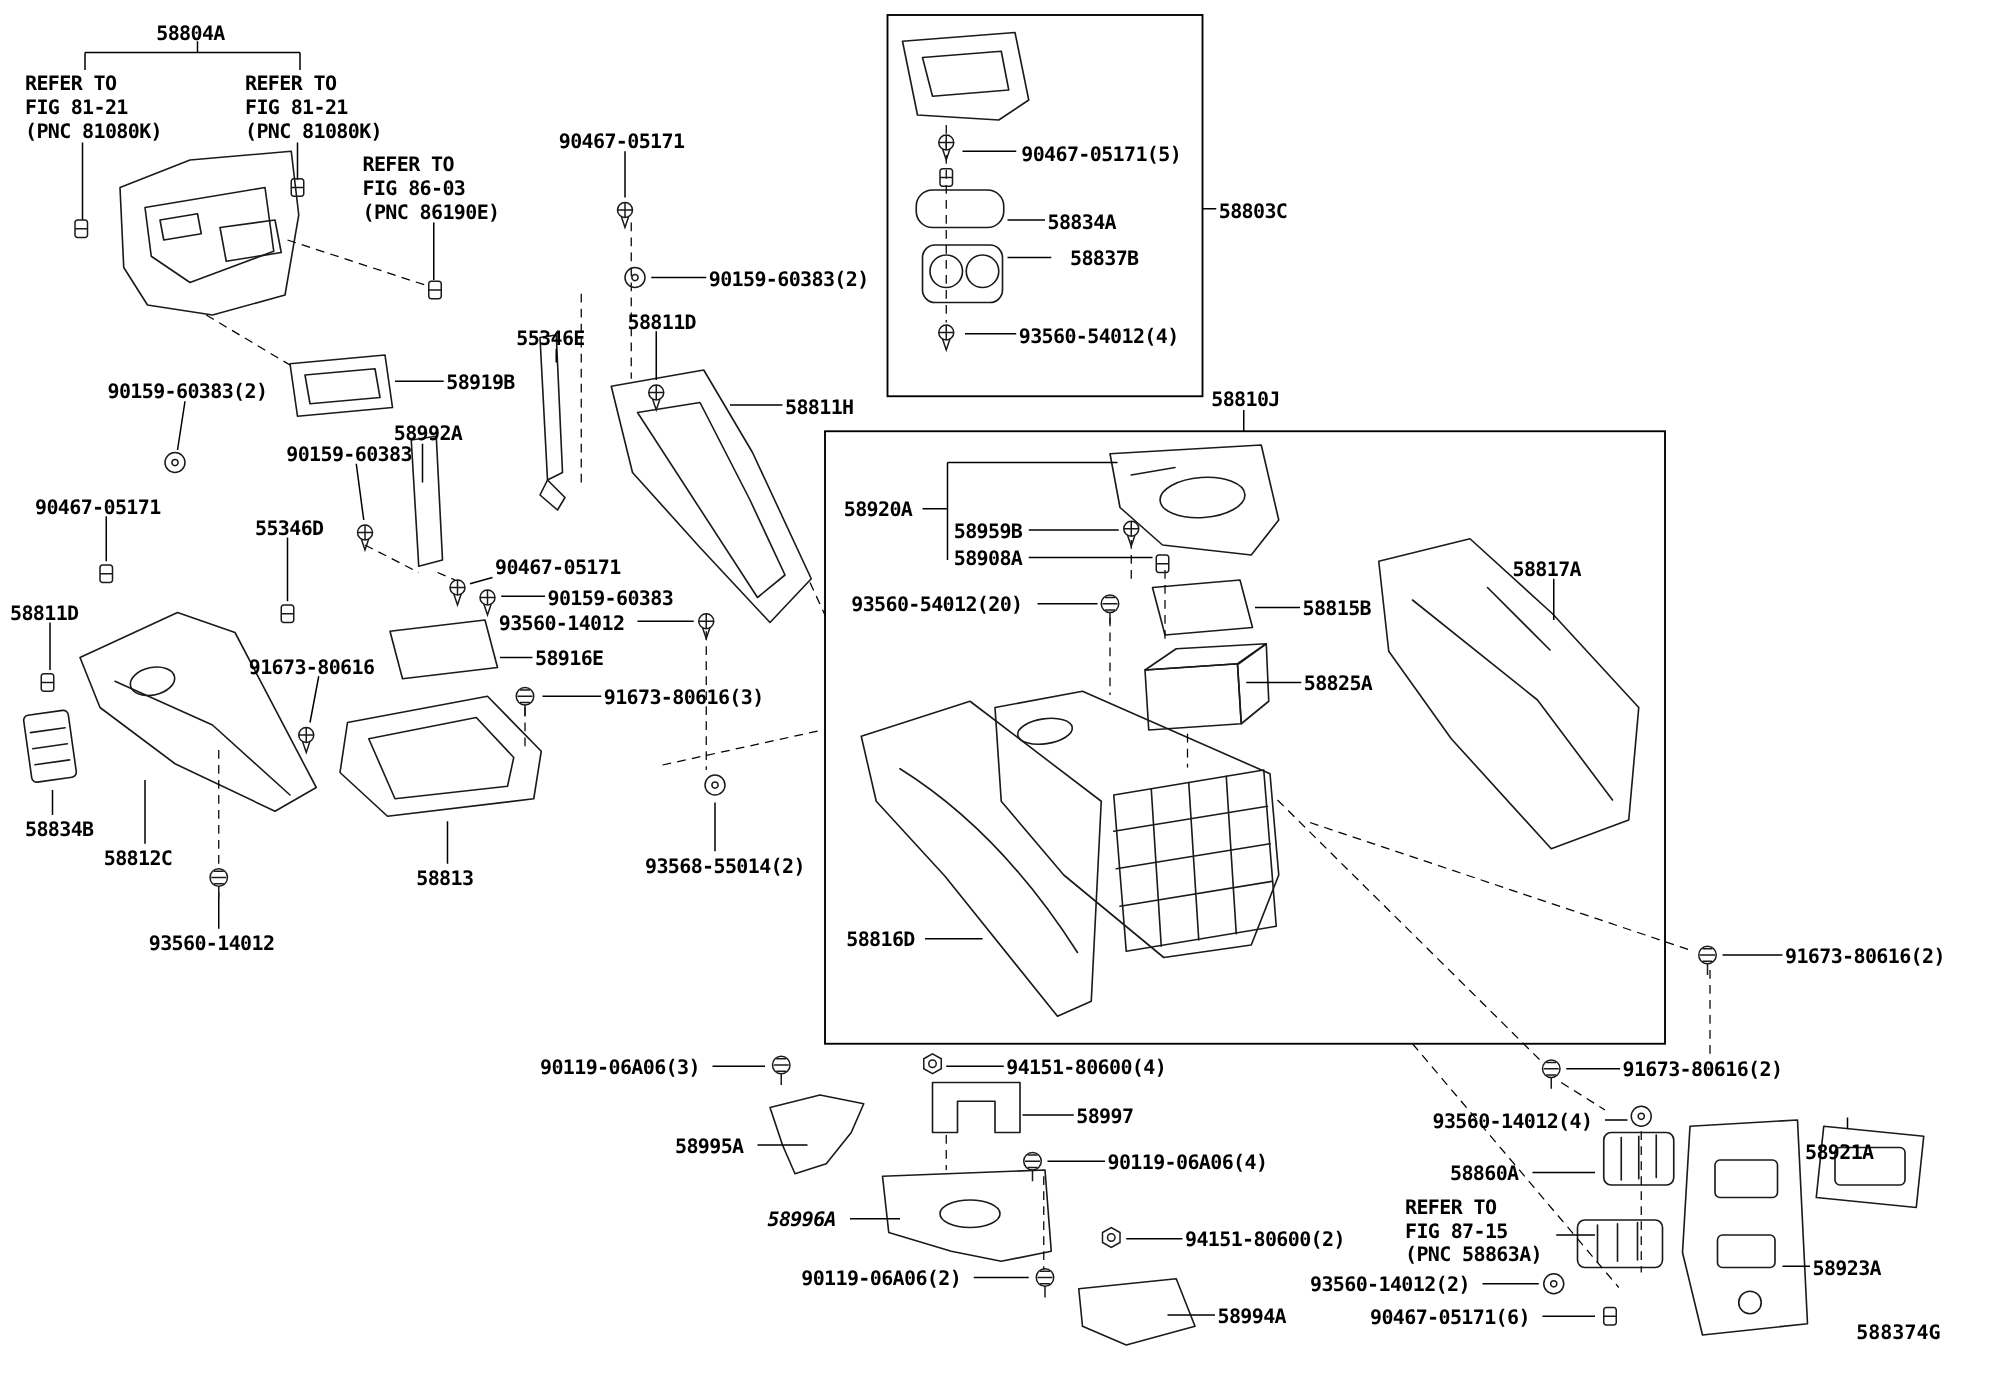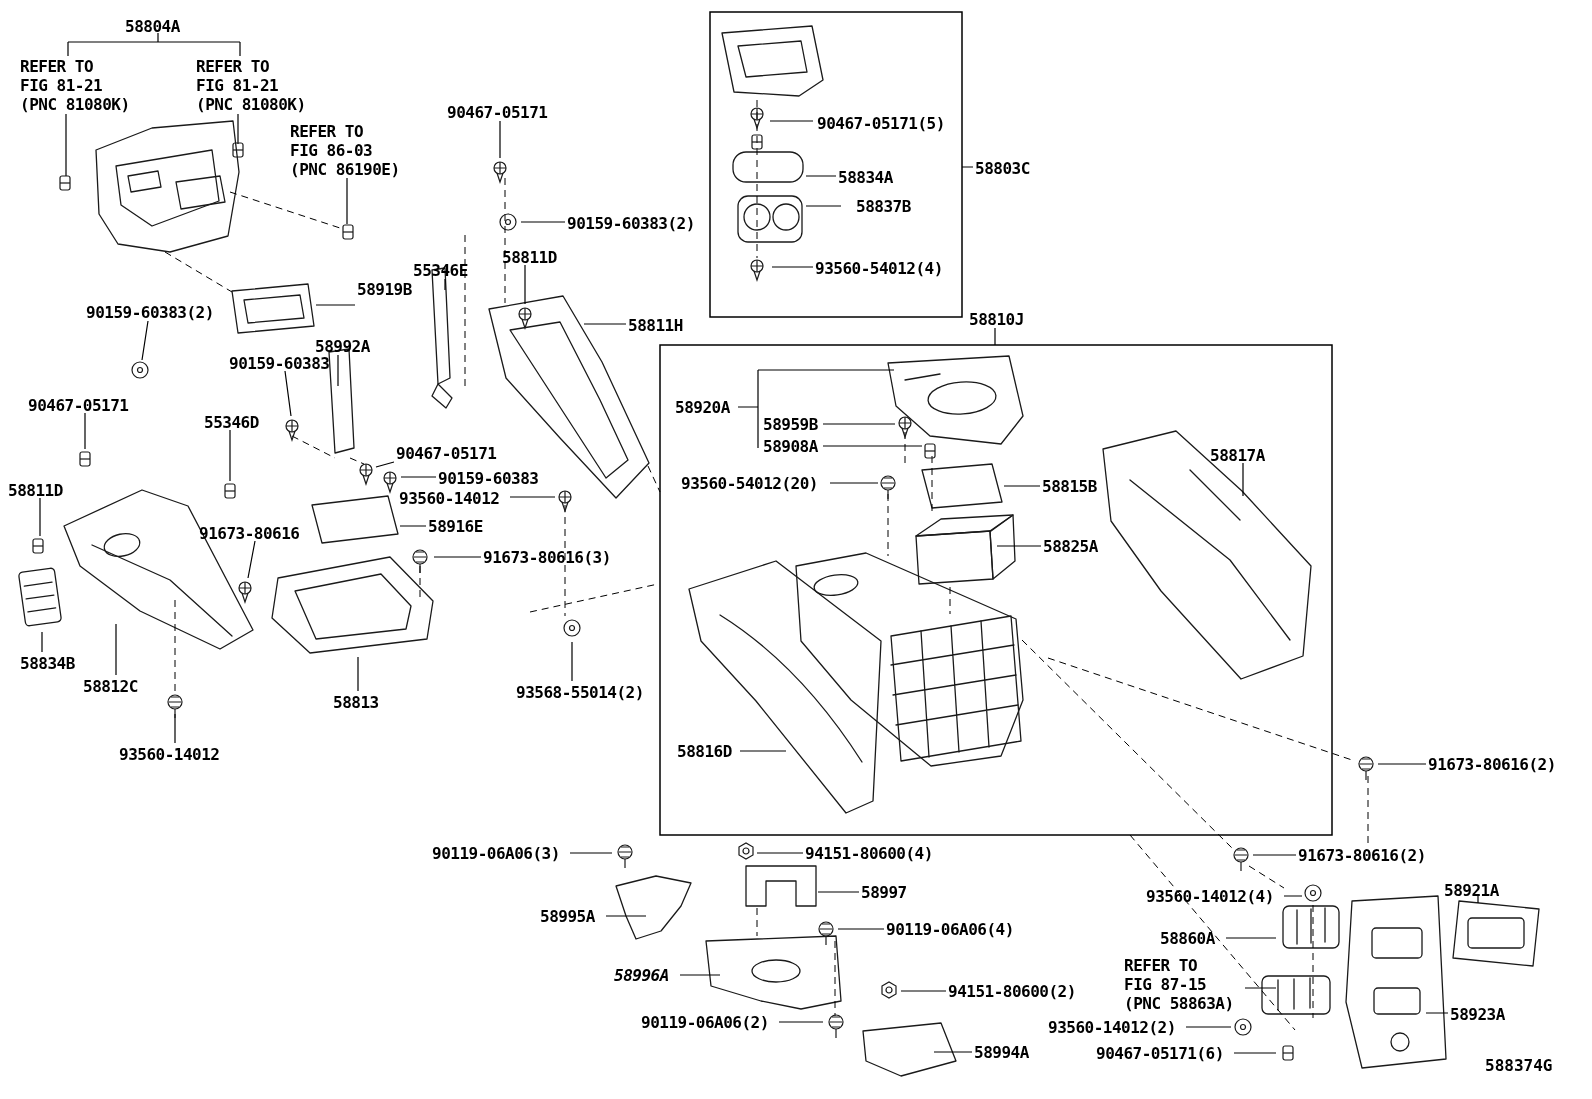--- a/index.html
+++ b/index.html
@@ -310,21 +310,21 @@
 (PNC 86190E)</div>
       <div class="lbl" style="left: 447px; top: 103px;">90467-05171</div>
       <div class="lbl" style="left: 817px; top: 114px;">90467-05171(5)</div>
       <div class="lbl" style="left: 838px; top: 168px;">58834A</div>
       <div class="lbl" style="left: 843px; top: 197px; margin-left: 13px;">58837B</div>
       <div class="lbl" style="left: 815px; top: 259px;">93560-54012(4)</div>
       <div class="lbl" style="left: 975px; top: 159px;">58803C</div>
       <div class="lbl" style="left: 567px; top: 214px;">90159-60383(2)</div>
       <div class="lbl" style="left: 413px; top: 261px;">55346E</div>
       <div class="lbl" style="left: 502px; top: 248px;">58811D</div>
-      <div class="lbl" style="left: 357px; top: 280px;">58919B</div>
+      <div class="lbl" style="left: 357px; top: 296px;">58919B</div>
       <div class="lbl" style="left: 628px; top: 316px;">58811H</div>
       <div class="lbl" style="left: 969px; top: 310px;">58810J</div>
       <div class="lbl" style="left: 86px; top: 303px;">90159-60383(2)</div>
       <div class="lbl" style="left: 315px; top: 337px;">58992A</div>
       <div class="lbl" style="left: 229px; top: 354px;">90159-60383</div>
       <div class="lbl" style="left: 28px; top: 396px;">90467-05171</div>
       <div class="lbl" style="left: 204px; top: 413px;">55346D</div>
       <div class="lbl" style="left: 8px; top: 481px;">58811D</div>
       <div class="lbl" style="left: 396px; top: 444px;">90467-05171</div>
       <div class="lbl" style="left: 438px; top: 469px;">90159-60383</div>
@@ -356,18 +356,18 @@
       <div class="lbl" style="left: 948px; top: 982px;">94151-80600(2)</div>
       <div class="lbl" style="left: 641px; top: 1013px;">90119-06A06(2)</div>
       <div class="lbl" style="left: 974px; top: 1043px;">58994A</div>
       <div class="lbl" style="left: 1146px; top: 887px;">93560-14012(4)</div>
       <div class="lbl" style="left: 1160px; top: 929px;">58860A</div>
       <div class="lbl" style="left: 1124px; top: 956px;">REFER TO
 FIG 87-15
 (PNC 58863A)</div>
       <div class="lbl" style="left: 1048px; top: 1018px;">93560-14012(2)</div>
       <div class="lbl" style="left: 1096px; top: 1044px;">90467-05171(6)</div>
-      <div class="lbl" style="left: 1444px; top: 881px;">58921A</div>
+      <div class="lbl" style="left: 1444px; top: 912px;">58921A</div>
       <div class="lbl" style="left: 1450px; top: 1005px;">58923A</div>
     </div>
 
   <div class="code">588374G</div>
 </div>
 
 </body></html>

